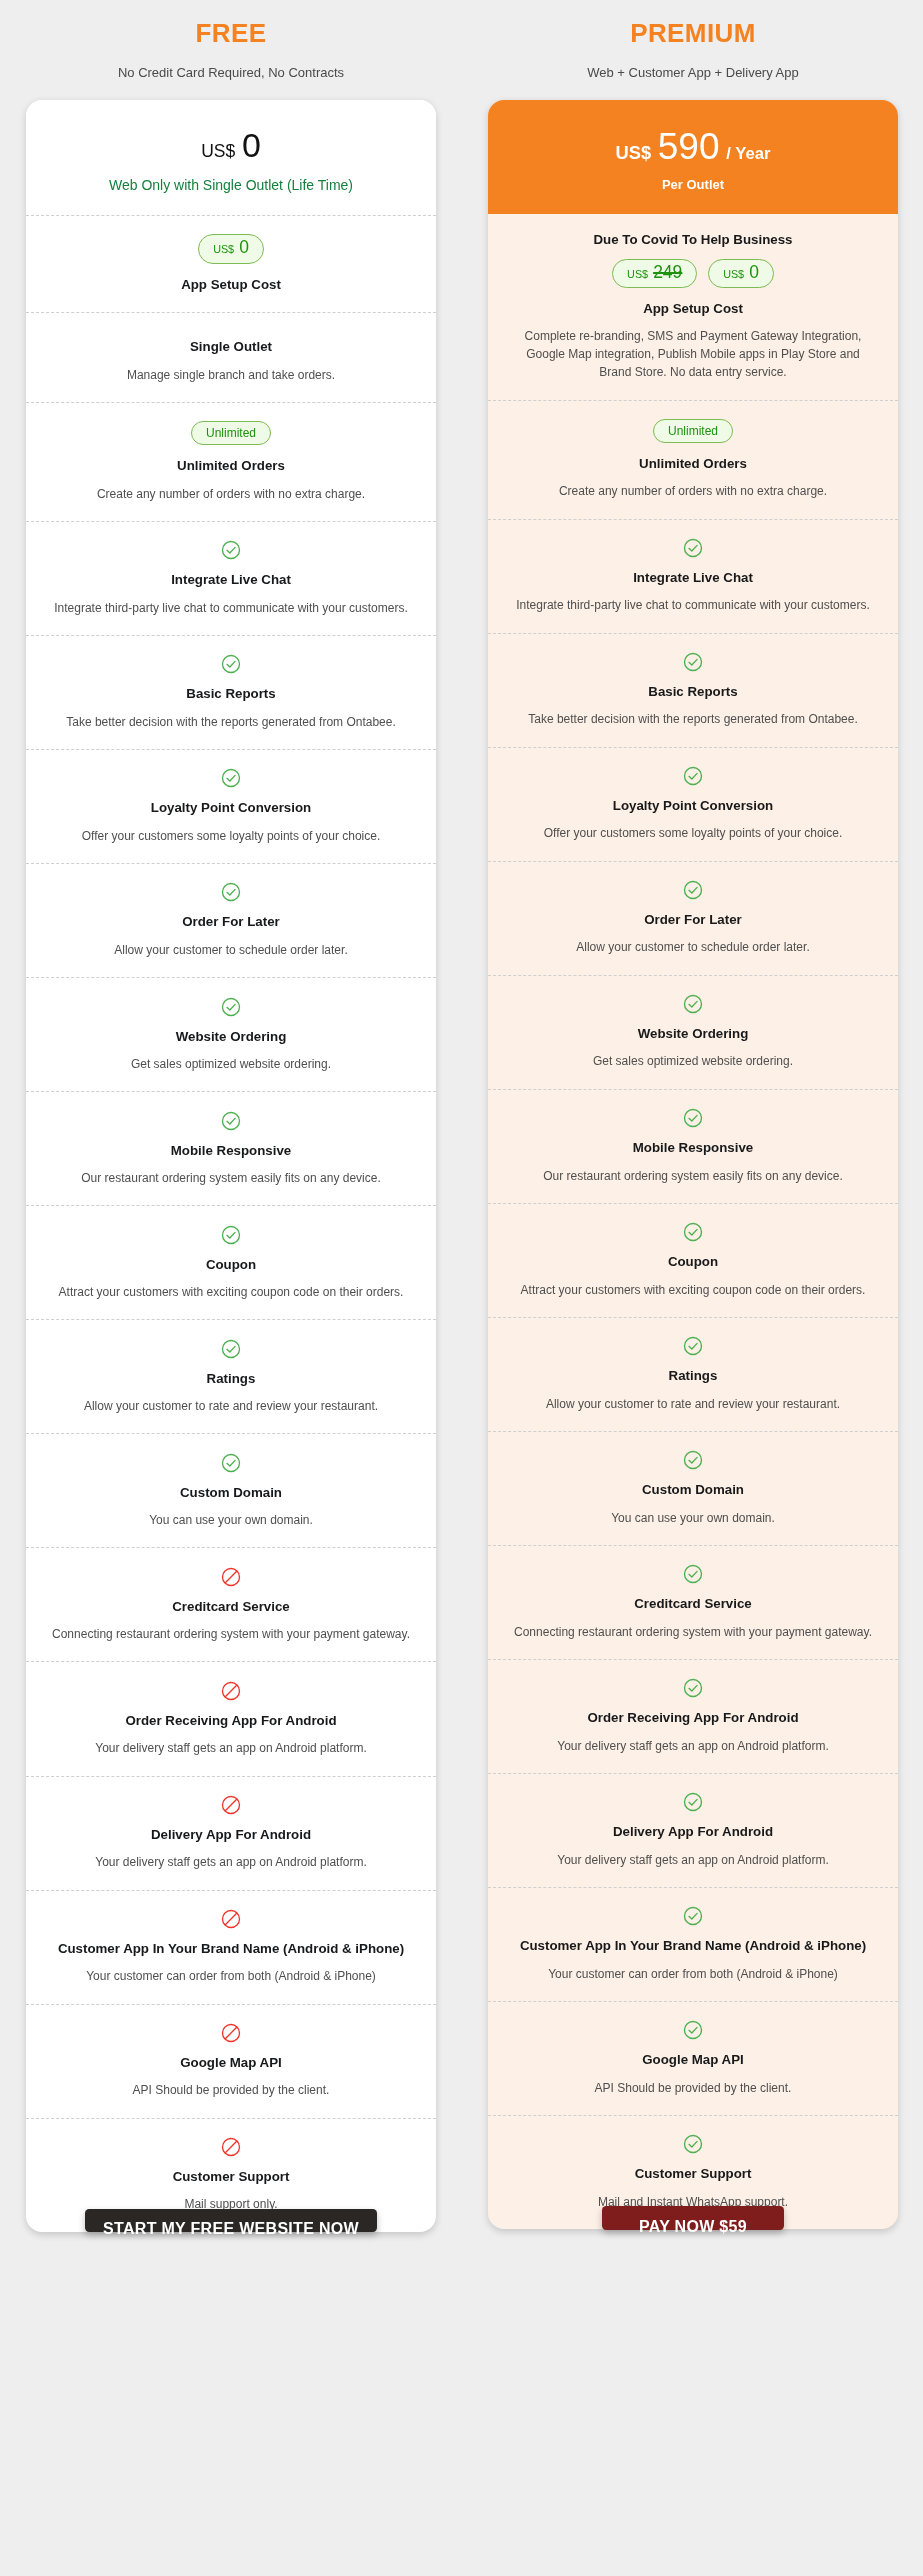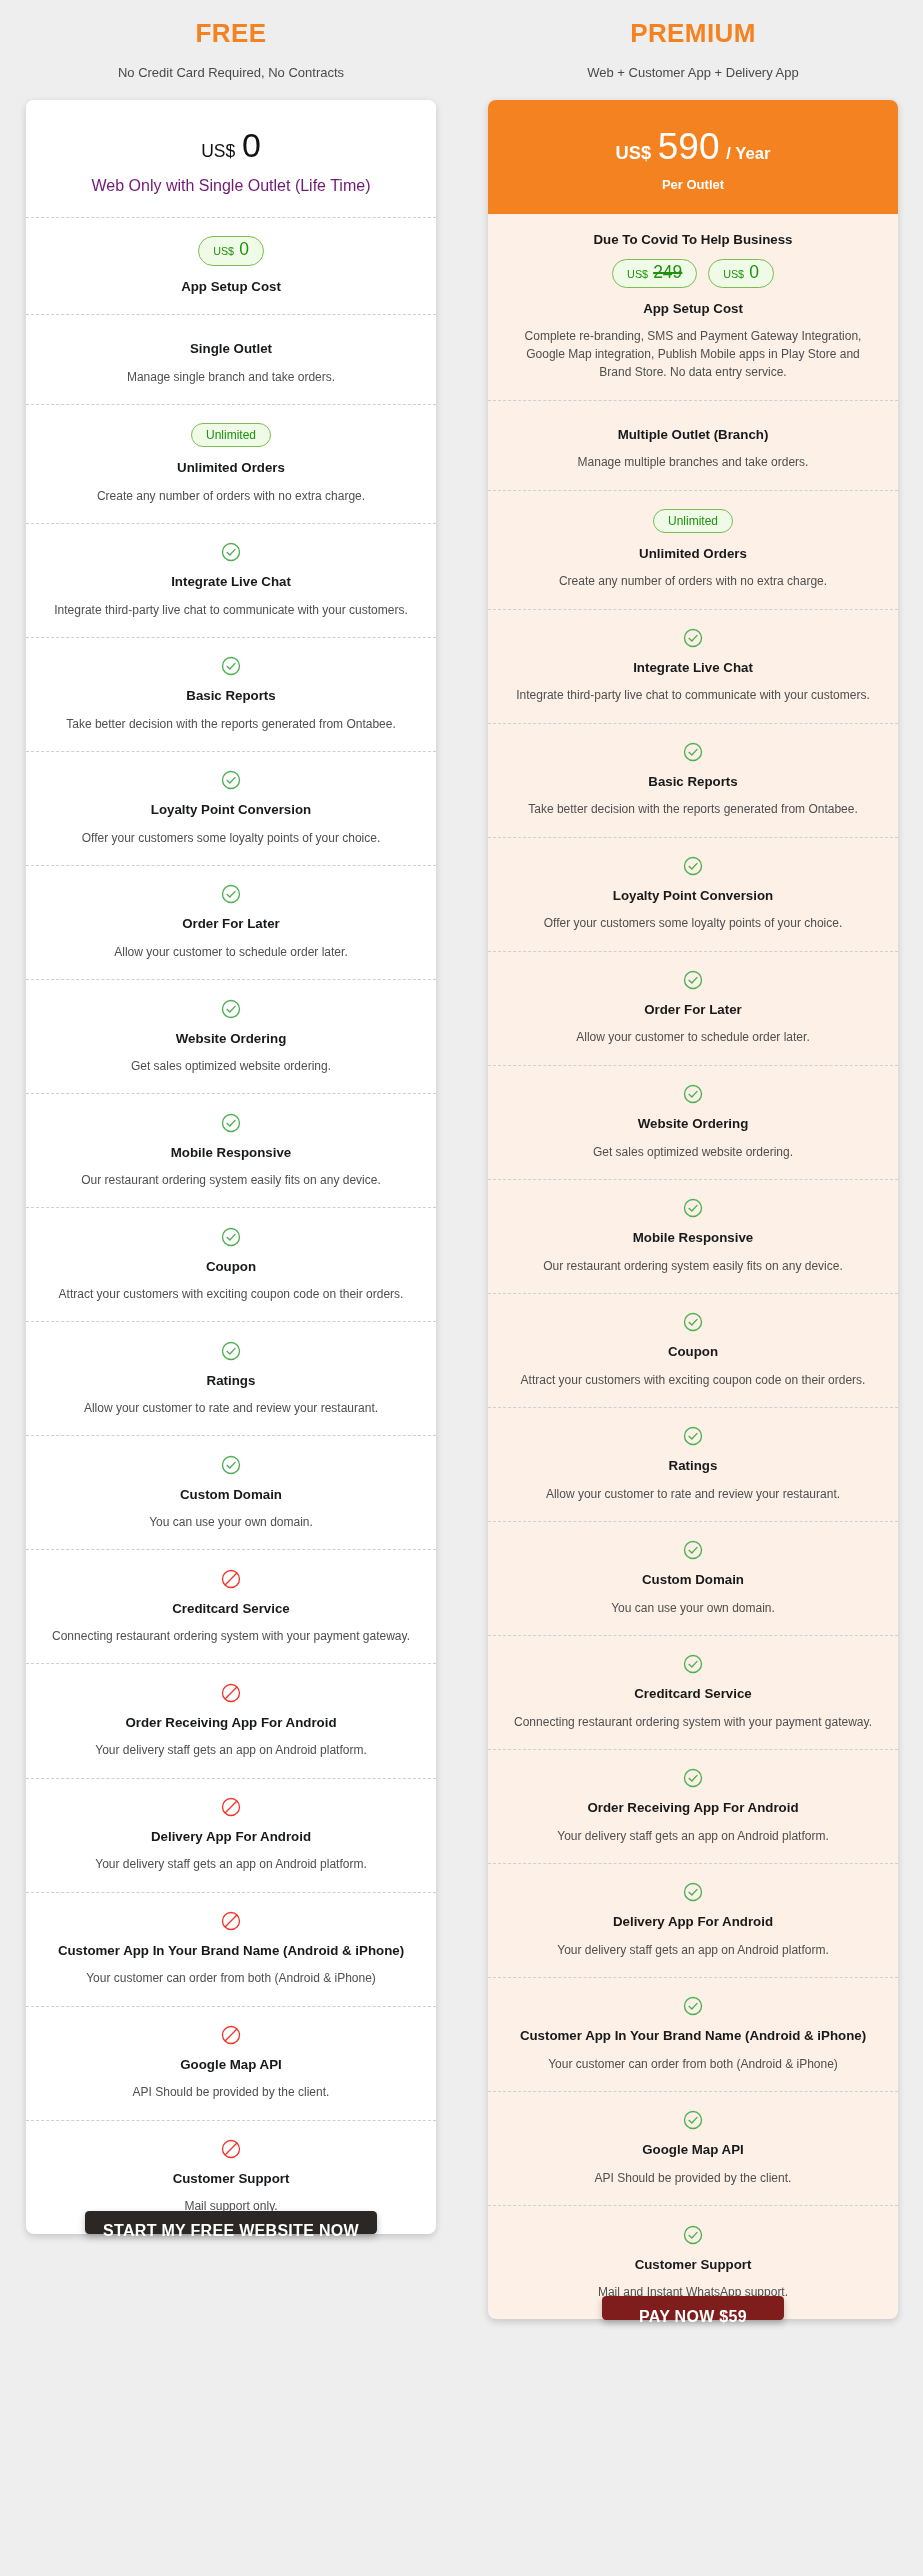--- a/index.html
+++ b/index.html
@@ -39,21 +39,21 @@
     font-size: 13px;
     color: #4a4a4a;
     margin-top: 16px;
     text-align: center;
     font-weight: 500;
   }
   
   .card {
     width: 410px;
     margin-top: 20px;
-    border-radius: 8px;
+    border-radius: 16px;
     box-shadow: 0 2.5px 7.5px rgba(0,0,0,.16);
     overflow: hidden;
     background: #ffffff;
   }
   .card.premium { background: #fdf0e6; }
 
   
   .price-block {
     text-align: center;
     padding: 28px 15px 21.7px 15px;
@@ -65,22 +65,22 @@
     align-items: baseline;
     justify-content:center;
     gap: 6.7px;
   }
   .cur { font-size: 17.5px; font-weight:500; color:#111; }
   .amount { font-size: 34px; font-weight:400; color:#111; line-height:1; }
   .price-block.paid .cur { color:#fff; font-size:18.3px; font-weight:600;}
   .price-block.paid .amount { color:#fff; font-size:37px; font-weight:400;}
   .per { font-size:16.7px; color:#fff; font-weight:600; }
   .price-note {
-    font-size: 16px;
-    color:#701a75;
+    font-size: 14px;
+    color:#15803d;
     margin-top: 15px;
   }
   .price-note.light { color:#ffffff; font-weight:600; font-size:13px; margin-top:11.7px;}
 
   
   .frow {
     text-align:center;
     padding: 18.3px 25px 18.3px 25px;
     border-top: 0.8px dashed #cfcfcf;
   }
@@ -377,24 +377,20 @@
               <span class="pc">US$</span>
               <span class="pv">0</span>
             </span>
           </div>
           <div class="head">App Setup Cost</div>
           <div class="desc">Complete re-branding, SMS and Payment Gateway Integration, Google Map integration, Publish Mobile apps in Play Store and Brand Store. No data entry service.</div>
         </div>
 
         <div id="premium-rows">
             <div class="frow">
-              <div class="head">Multiple Outlet (Branch)</div>
-              <div class="desc">Manage multiple branches and take orders.</div>
-            </div>
-            <div class="frow">
               <div class="pills">
                 <span class="pill text-pill">
                   <span class="pv">Unlimited</span>
                 </span>
               </div>
               <div class="head">Unlimited Orders</div>
               <div class="desc">Create any number of orders with no extra charge.</div>
             </div>
             <div class="frow">
               <span class="icon-wrap">

